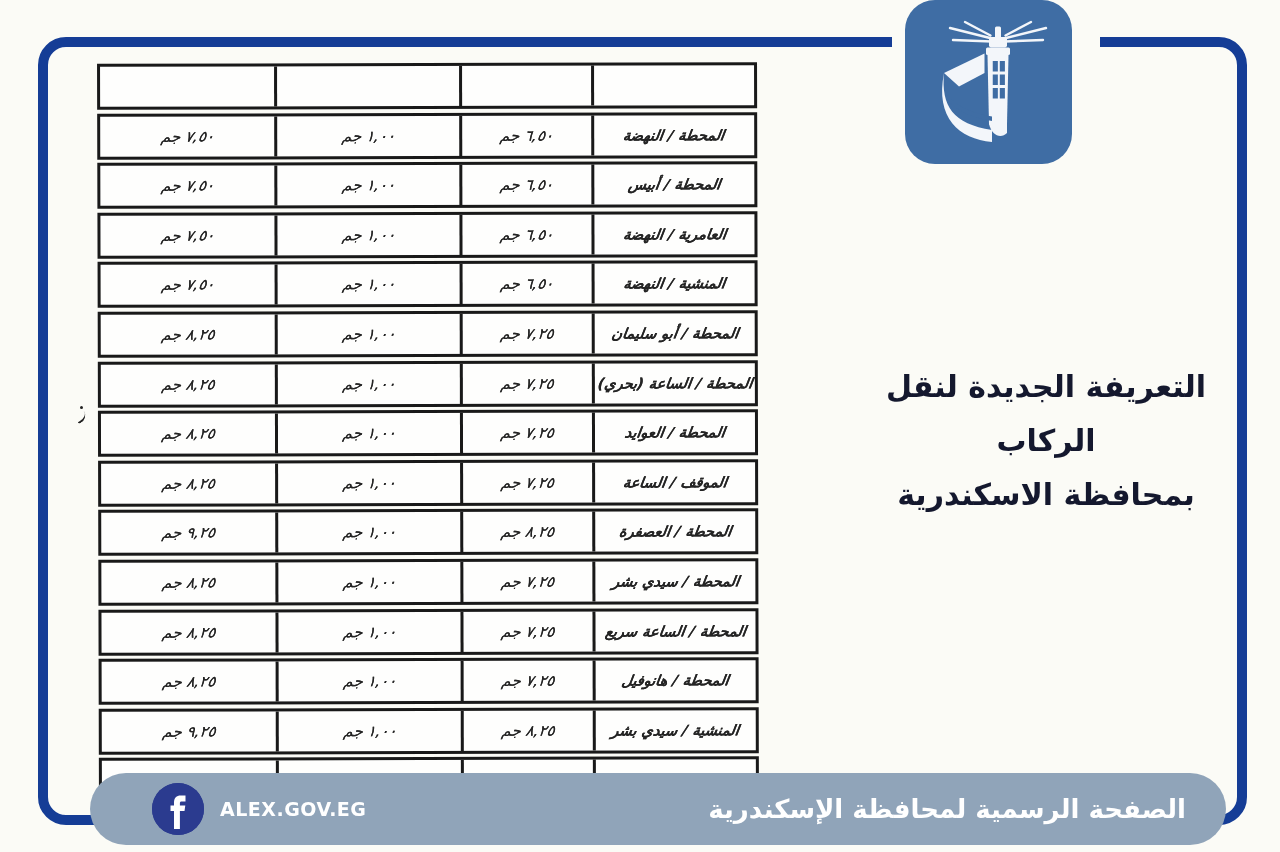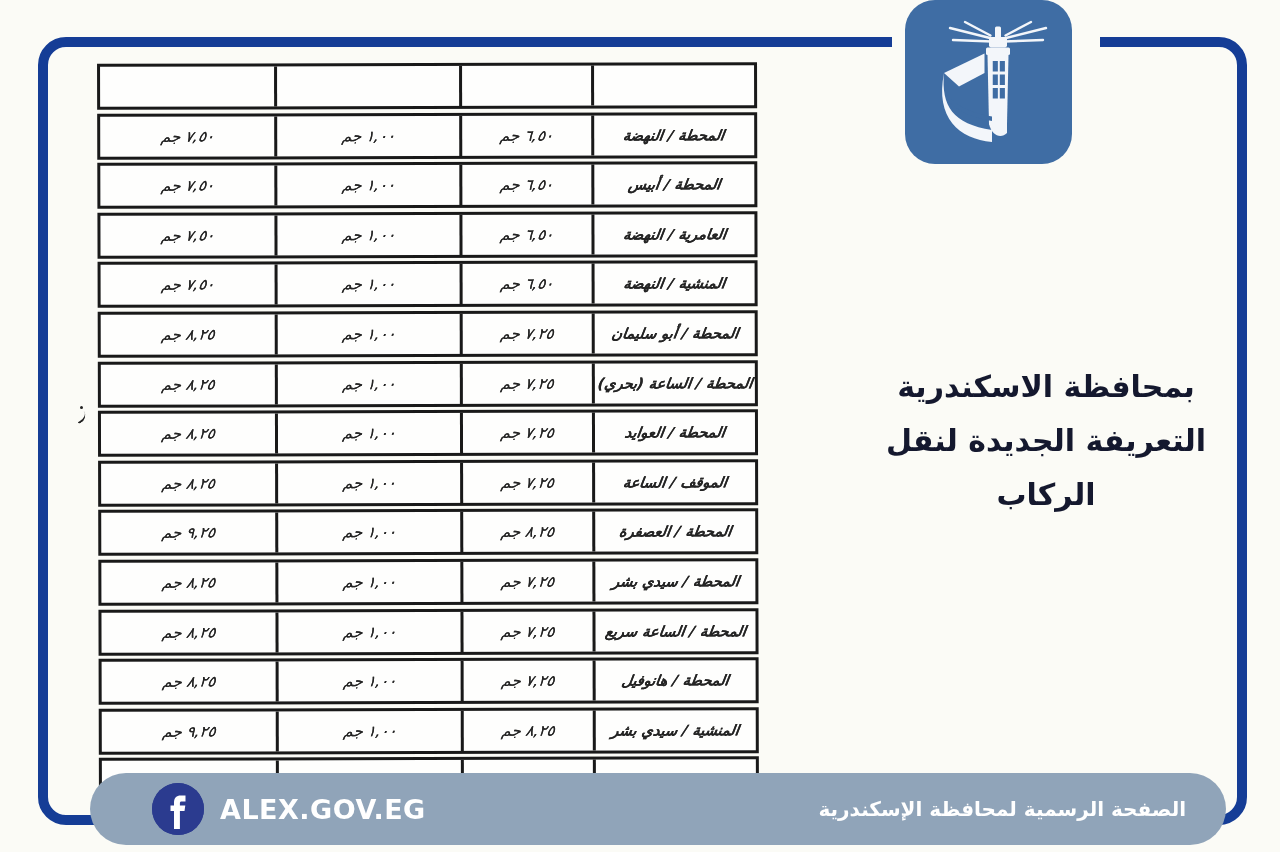--- a/index.html
+++ b/index.html
@@ -108,28 +108,28 @@
   }
   .fb-badge {
     width:52px; height:52px; border-radius:50%;
     background:#2b3b8f;
     margin-left:62px;
     display:flex; align-items:center; justify-content:center;
     flex:0 0 auto;
   }
   .fb-badge svg { width:52px; height:52px; display:block; }
   .site {
-    color:#ffffff; font-weight:bold; font-size:27px;
+    color:#ffffff; font-weight:bold; font-size:19px;
     letter-spacing:0.5px; margin-left:16px;
     white-space:nowrap;
     text-align:center;
   }
   .page-name {
     direction:rtl;
-    color:#ffffff; font-weight:bold; font-size:20px;
+    color:#ffffff; font-weight:bold; font-size:26px;
     margin-left:auto; margin-right:40px;
     white-space:nowrap;
   }
 </style>
 </head>
 <body>
 
 <div class="frame"></div>
 <div class="frame-top-gap"></div>
 
@@ -373,22 +373,22 @@
       </div>
     <div class="cell c-route">
         <span class="hand">المنشية / الساعة</span>
       </div>
   </div>
   </div>
 
 <div class="ink-mark"></div>
 
 <div class="headline">
+  <div class="line">التعريفة الجديدة لنقل الركاب</div>
   <div class="line">بمحافظة الاسكندرية</div>
-  <div class="line">التعريفة الجديدة لنقل الركاب</div>
 </div>
 
 <div class="footer">
   <div class="fb-badge">
     <svg viewBox="0 0 52 52" aria-hidden="true">
       <circle cx="26" cy="26" r="26" fill="#2b3b8f"></circle>
       <path fill="#ffffff" d="M29.5 18.5h4v-6h-4.8c-4.2 0-6.7 2.7-6.7 6.9v3.1h-3.5v5.6h3.5V46h5.9V28.1h4.6l0.8-5.6h-5.4v-2.4c0-1.1 0.5-1.6 1.6-1.6z"></path>
     </svg>
   </div>
   <div class="site">ALEX.GOV.EG</div>

